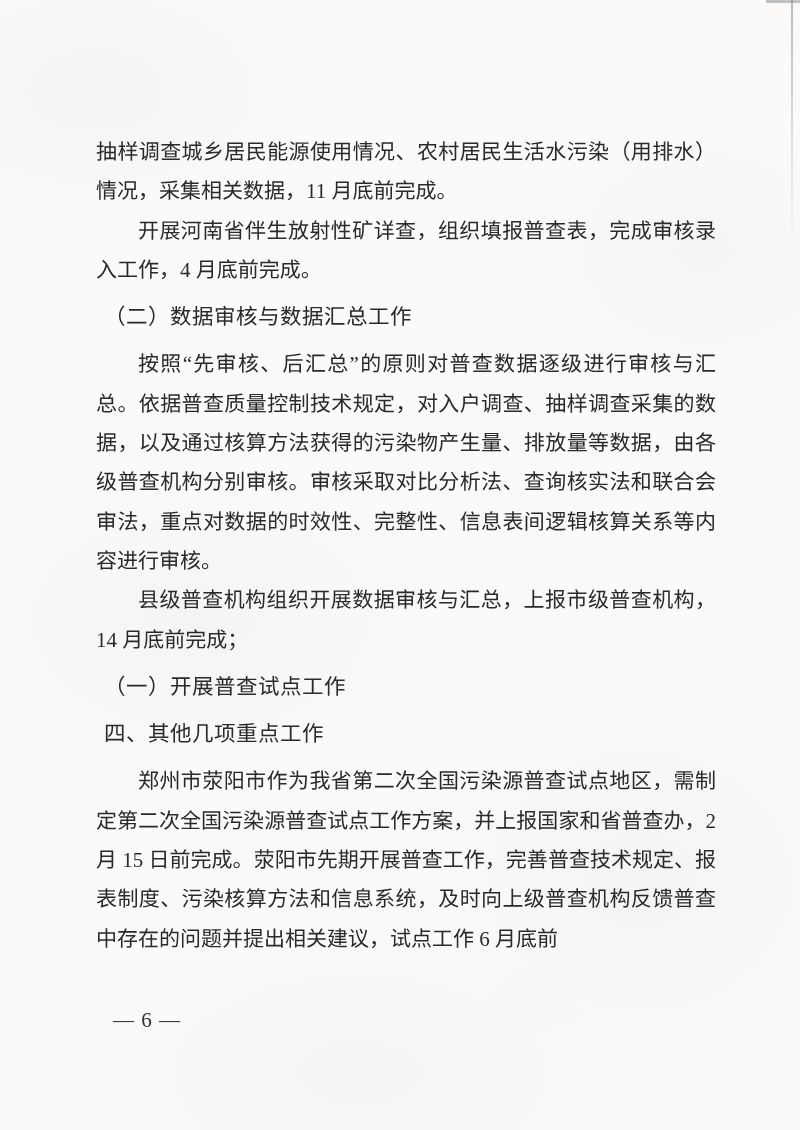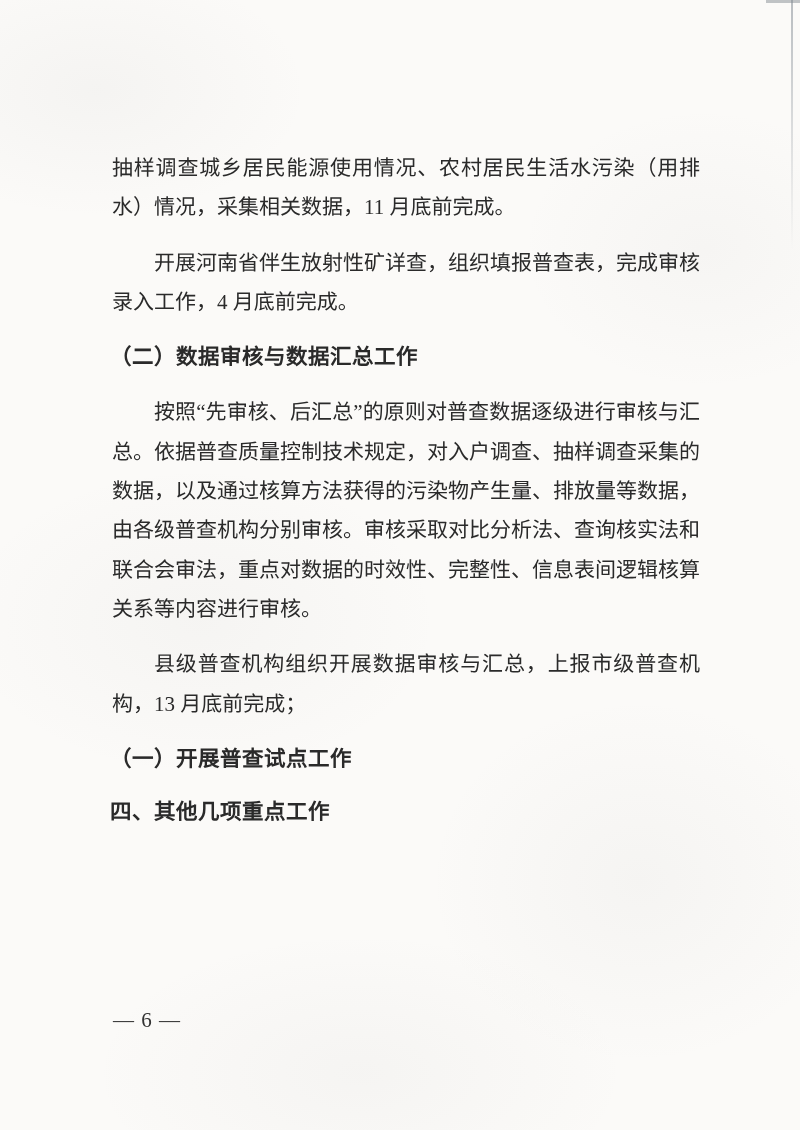--- a/index.html
+++ b/index.html
@@ -31,30 +31,30 @@
     left: 96px;
     top: 133px;
     width: 620px;
     font-size: 21px;
     line-height: 39.3px;
     text-align: justify;
     text-align-last: left;
     color: var(--ink);
   }
   .para {
-    margin: 16px;
+    margin: 0;
     text-indent: 2em;
   }
   .para.no-indent {
     text-indent: 0;
   }
   .heading {
-    margin: 14px;
+    margin: 8px;
     font-size: 21.5px;
-    font-weight: 700;
+    font-weight: 400;
     line-height: 39.3px;
     text-align: left;
     letter-spacing: 0.5px;
   }
   .footer {
     position: absolute;
     left: 113px;
     top: 1005px;
     font-size: 21px;
     line-height: 30px;
@@ -85,18 +85,19 @@
 <body>
 
 <div class="scan-edge-top"></div>
 <div class="scan-edge-vertical"></div>
 
 <div class="content" id="doc-content">
     <p class="para no-indent">抽样调查城乡居民能源使用情况、农村居民生活水污染（用排水）情况，采集相关数据，11 月底前完成。</p>
     <p class="para">开展河南省伴生放射性矿详查，组织填报普查表，完成审核录入工作，4 月底前完成。</p>
     <h3 class="heading">（二）数据审核与数据汇总工作</h3>
     <p class="para">按照“先审核、后汇总”的原则对普查数据逐级进行审核与汇总。依据普查质量控制技术规定，对入户调查、抽样调查采集的数据，以及通过核算方法获得的污染物产生量、排放量等数据，由各级普查机构分别审核。审核采取对比分析法、查询核实法和联合会审法，重点对数据的时效性、完整性、信息表间逻辑核算关系等内容进行审核。</p>
-    <p class="para">县级普查机构组织开展数据审核与汇总，上报市级普查机构，13 月底前完成；</p>
+    <p class="para">县级普查机构组织开展数据审核与汇总，上报市级普查机构，14 月底前完成；</p>
     <h3 class="heading">（一）开展普查试点工作</h3>
     <h3 class="heading">四、其他几项重点工作</h3>
+    <p class="para">郑州市荥阳市作为我省第二次全国污染源普查试点地区，需制定第二次全国污染源普查试点工作方案，并上报国家和省普查办，2 月 15 日前完成。荥阳市先期开展普查工作，完善普查技术规定、报表制度、污染核算方法和信息系统，及时向上级普查机构反馈普查中存在的问题并提出相关建议，试点工作 6 月底前</p>
   </div>
 
 <div class="footer">— 6 —</div>
 
 </body></html>

